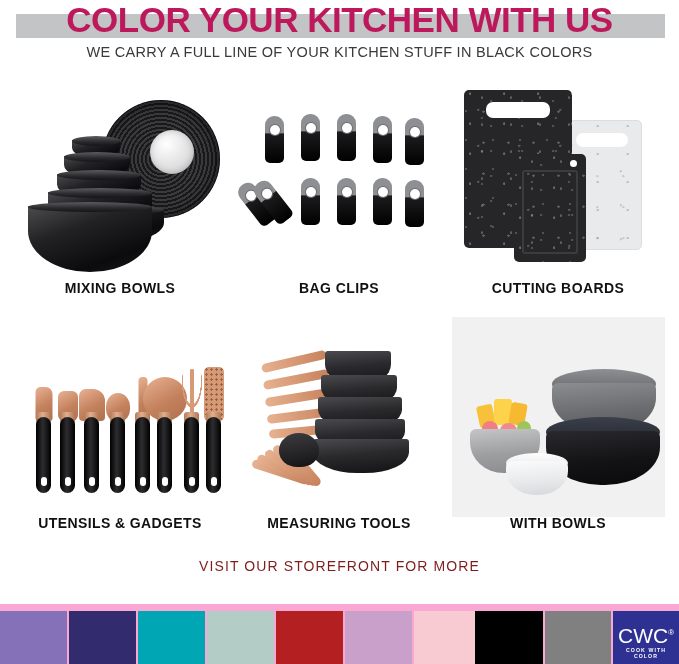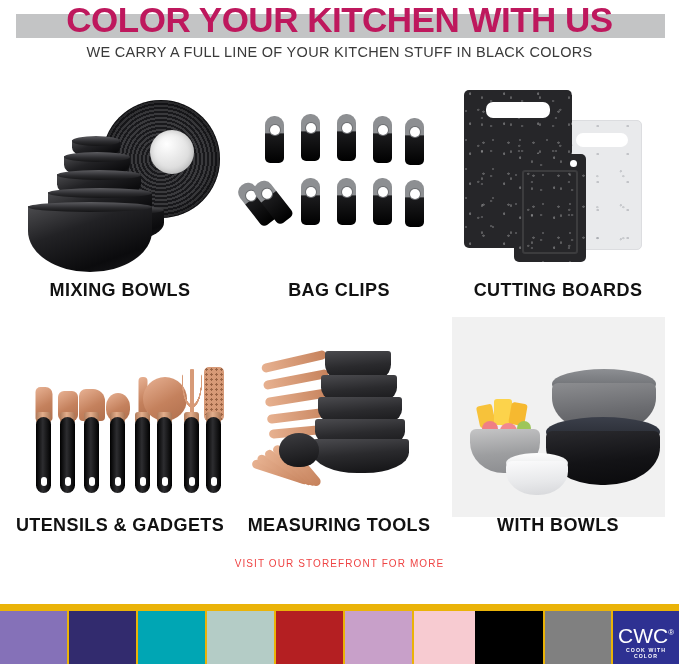--- a/index.html
+++ b/index.html
@@ -35,21 +35,21 @@
     position: absolute; top: 0; width: 212px; height: 235px;
   }
   .cell.c0 { left: 14px; }
   .cell.c1 { left: 233px; }
   .cell.c2 { left: 452px; }
   .cell-art {
     position: absolute; left: 0; top: 0; width: 212px; height: 200px;
   }
   .cell-label {
     position: absolute; left: 0; top: 198px; width: 212px;
-    text-align: center; font-size: 18px; font-weight: 700;
+    text-align: center; font-size: 14px; font-weight: 700;
     letter-spacing: 0.4px; color: #111;
   }
   .panel-bg {
     position: absolute; left: 452px; top: 0px; width: 213px; height: 200px;
     background: #f1f1f1;
   }
 
   
   .art { position: absolute; left: 0; top: 0; width: 212px; height: 200px; }
 
@@ -149,21 +149,21 @@
   
   .pbowl { position:absolute; border-radius: 6px 6px 48% 48% / 6px 6px 70% 70%; }
   .plid { position:absolute; border-radius:50%; }
 
   
   .fruit { position:absolute; border-radius:3px; }
 
   
   .footer-note {
     position:absolute; left:0; top:558px; width:679px; text-align:center;
-    font-size:10px; letter-spacing:1.1px; color:#ef4444;
+    font-size:14px; letter-spacing:1.1px; color:#7f1d1d;
   }
   .swatch-strip {
     position:absolute; left:0; top:604px; width:679px; height:60px;
     background:#9a9a9d;
   }
   .swatch {
     position:absolute; top:7px; height:53px;
   }
   .logo-mark {
     position:absolute; left:0; bottom:5px; width:100%;
@@ -357,21 +357,21 @@
             <div class="pbowl" style="left:54px;top:144px;width:62px;height:34px;background:linear-gradient(175deg,#fbfbfc,#e7e8ea 60%,#d6d7da);"></div>
           </div>
         </div>
         <div class="cell-label">WITH BOWLS</div>
       </div>
     </div>
   </div>
 
   <div class="footer-note">VISIT OUR STOREFRONT FOR MORE</div>
 
-  <div class="swatch-strip" style="background: #eab308;">
+  <div class="swatch-strip" style="background: #f9a8d4;">
     <div class="swatch" style="left: 0px; width: 67px; background: rgb(133, 113, 184);"></div>
     <div class="swatch" style="left: 69px; width: 67px; background: rgb(50, 43, 110);"></div>
     <div class="swatch" style="left: 138px; width: 67px; background: rgb(0, 166, 180);"></div>
     <div class="swatch" style="left: 207px; width: 67px; background: rgb(180, 204, 198);"></div>
     <div class="swatch" style="left: 276px; width: 67px; background: rgb(180, 31, 34);"></div>
     <div class="swatch" style="left: 345px; width: 67px; background: rgb(200, 160, 201);"></div>
     <div class="swatch" style="left: 414px; width: 67px; background: rgb(247, 203, 209);"></div>
     <div class="swatch" style="left: 475px; width: 68px; background: rgb(0, 0, 0);"></div>
     <div class="swatch" style="left: 545px; width: 66px; background: rgb(128, 128, 128);"></div>
     <div class="swatch" style="left: 613px; width: 66px; background: rgb(46, 49, 146);">

